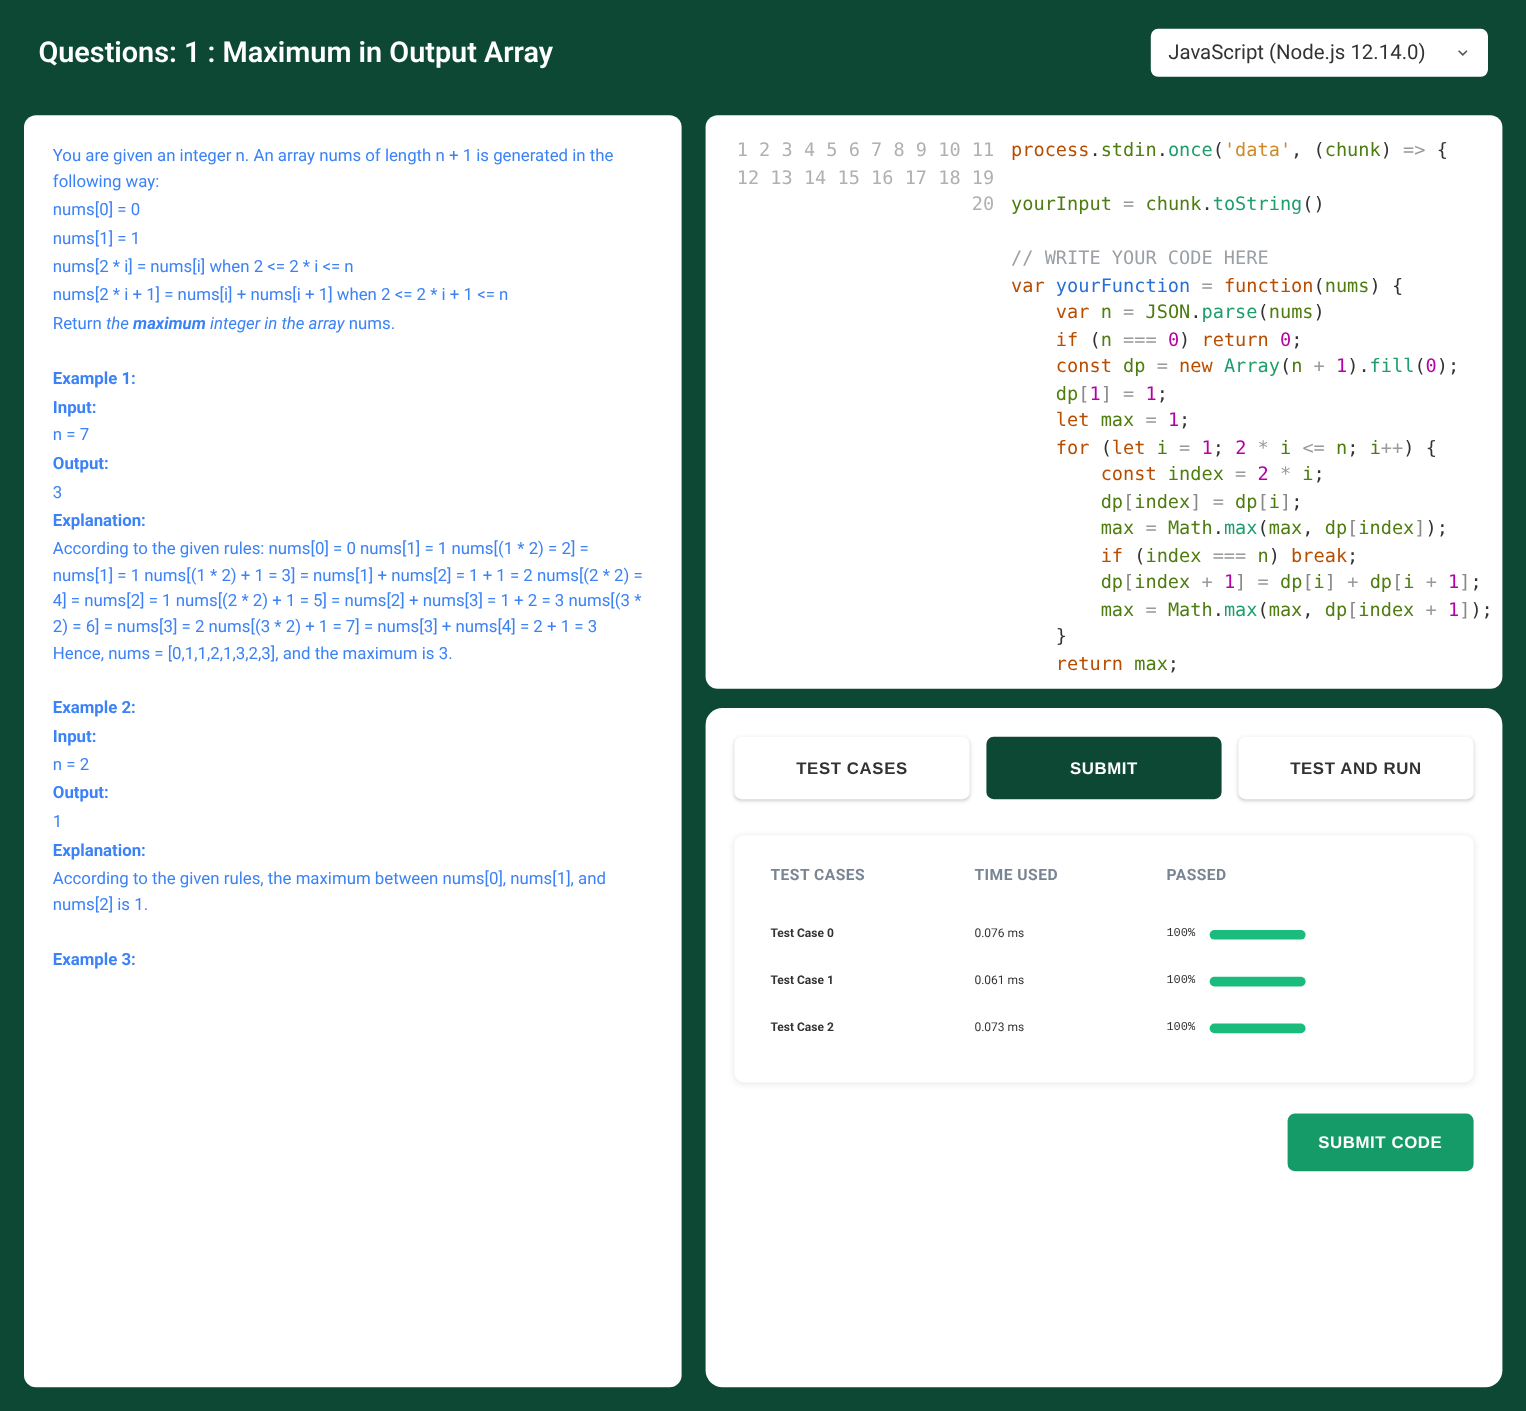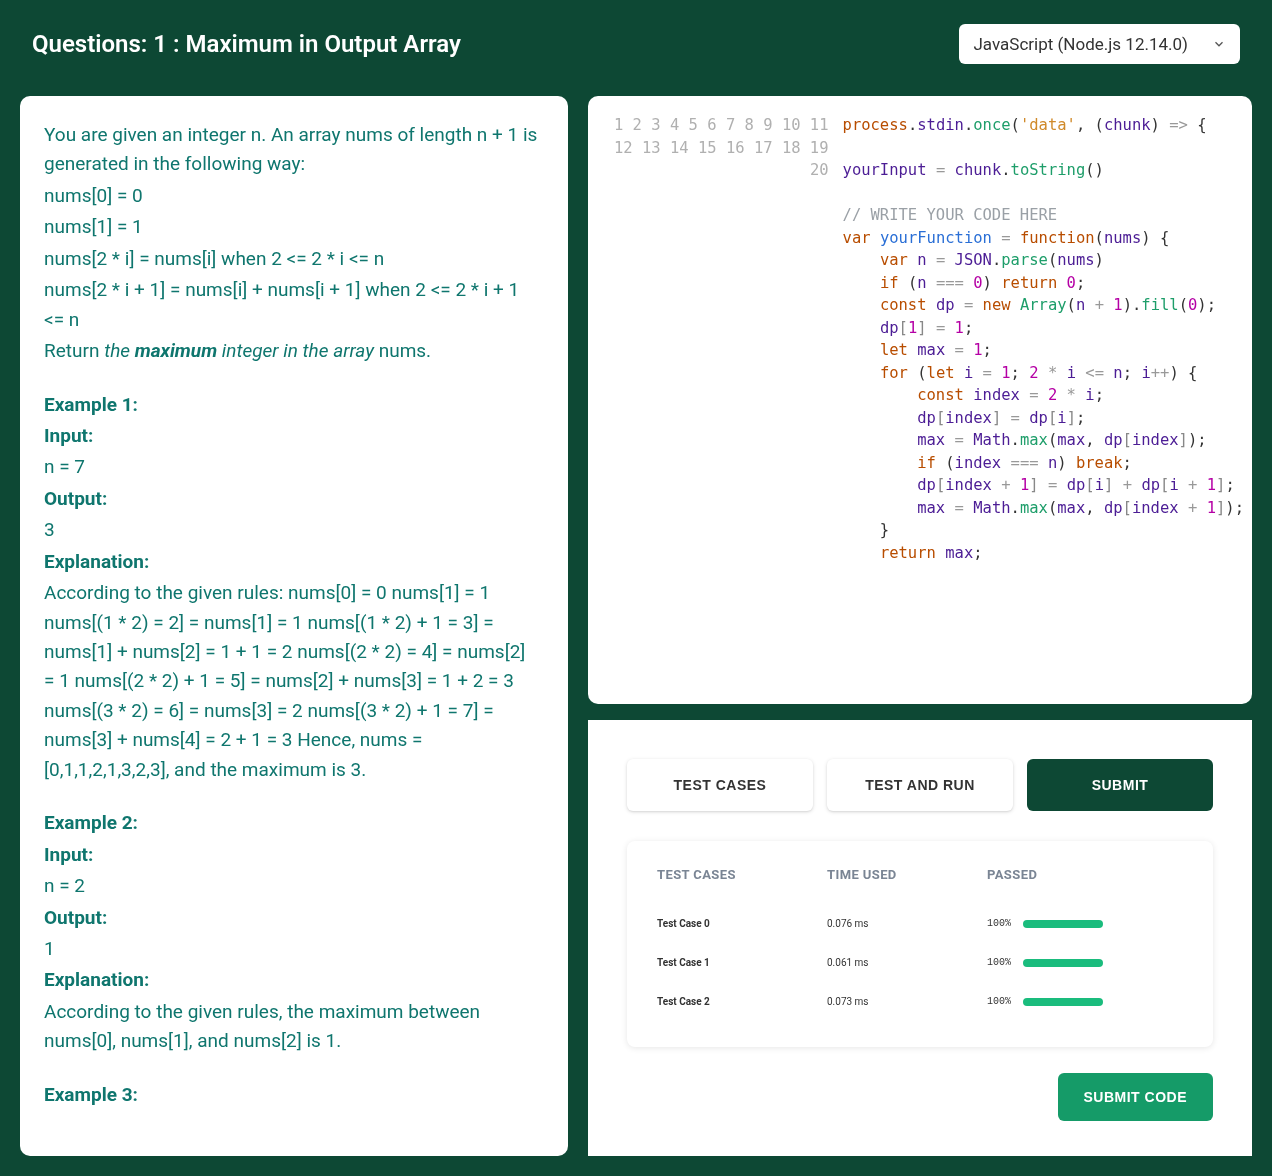--- a/index.html
+++ b/index.html
@@ -50,74 +50,74 @@
   background: #fff;
   border-radius: 10px;
   width: 548px;
   padding: 24px 12px 24px 24px;
   overflow: hidden;
   display: flex;
 }
 .problem-scroll {
   overflow-y: auto;
   padding-right: 18px;
-  font-size: 19px;
+  font-size: 14px;
   line-height: 1.55;
-  color: #0f766e;
+  color: #3b82f6;
 }
 .problem-scroll::-webkit-scrollbar { width: 10px; }
 .problem-scroll::-webkit-scrollbar-track { background: #eee; border-radius: 5px; }
 .problem-scroll::-webkit-scrollbar-thumb { background: #b5b5b5; border-radius: 5px; }
 .problem-scroll p { margin-bottom: 2px; }
 .problem-scroll .section-gap { margin-top: 24px; }
 .problem-scroll strong { font-weight: 700; }
 .problem-scroll em { font-style: italic; }
 
 .panel-right {
   display: flex;
   flex-direction: column;
   gap: 16px;
   flex: 1;
 }
 .code-panel {
   background: #fff;
   border-radius: 10px;
   padding: 18px 8px 18px 14px;
-  height: 608px;
+  height: 478px;
   overflow: hidden;
 }
 .code-area {
   display: flex;
   font-family: "SF Mono", Menlo, Monaco, Consolas, monospace;
   font-size: 15.5px;
   line-height: 22.5px;
 }
 .gutter {
   text-align: right;
   color: #b0b0b0;
   padding-right: 14px;
   user-select: none;
 }
 .code-lines { white-space: pre; color: #333; }
 .tok-var   { color: #b84d00; }
 .tok-call  { color: #1e9e6a; } 
 .tok-str   { color: #d08a2a; }
-.tok-id    { color: #4c1d95; }
+.tok-id    { color: #4d7c0f; }
 .tok-arrow { color: #999; }
 .tok-num   { color: #b500a5; }
 .tok-op    { color: #999; }
 .tok-cmt   { color: #9aa0a6; }
 .tok-func  { color: #b84d00; }
 .tok-name  { color: #2a6fd6; }
 .tok-bracket { color: #888; }
 
 .results-panel {
   background: #fff;
-  border-radius: 0;
-  padding: 39px;
+  border-radius: 14px;
+  padding: 24px;
   flex: 1;
   overflow: auto;
 }
 .btn-row {
   display: flex;
   gap: 14px;
   margin-bottom: 30px;
 }
 .btn {
   flex: 1;
@@ -268,22 +268,22 @@
         <span class="tok-id">dp</span><span class="tok-bracket">[</span><span class="tok-id">index</span> <span class="tok-op">+</span> <span class="tok-num">1</span><span class="tok-bracket">]</span> <span class="tok-op">=</span> <span class="tok-id">dp</span><span class="tok-bracket">[</span><span class="tok-id">i</span><span class="tok-bracket">]</span> <span class="tok-op">+</span> <span class="tok-id">dp</span><span class="tok-bracket">[</span><span class="tok-id">i</span> <span class="tok-op">+</span> <span class="tok-num">1</span><span class="tok-bracket">]</span>;
         <span class="tok-id">max</span> <span class="tok-op">=</span> <span class="tok-id">Math</span>.<span class="tok-call">max</span>(<span class="tok-id">max</span>, <span class="tok-id">dp</span><span class="tok-bracket">[</span><span class="tok-id">index</span> <span class="tok-op">+</span> <span class="tok-num">1</span><span class="tok-bracket">]</span>);
     }
     <span class="tok-var">return</span> <span class="tok-id">max</span>;</div>
       </div>
     </div>
 
     <div class="results-panel">
       <div class="btn-row">
         <button class="btn btn-white">TEST CASES</button>
+        <button class="btn btn-dark">SUBMIT</button>
         <button class="btn btn-white">TEST AND RUN</button>
-        <button class="btn btn-dark">SUBMIT</button>
       </div>
 
       <div class="results-card">
         <div class="results-head">
           <div class="col-name">TEST CASES</div>
           <div class="col-time">TIME USED</div>
           <div class="col-pass">PASSED</div>
         </div>
         <div id="result-rows">
             <div class="result-row">

